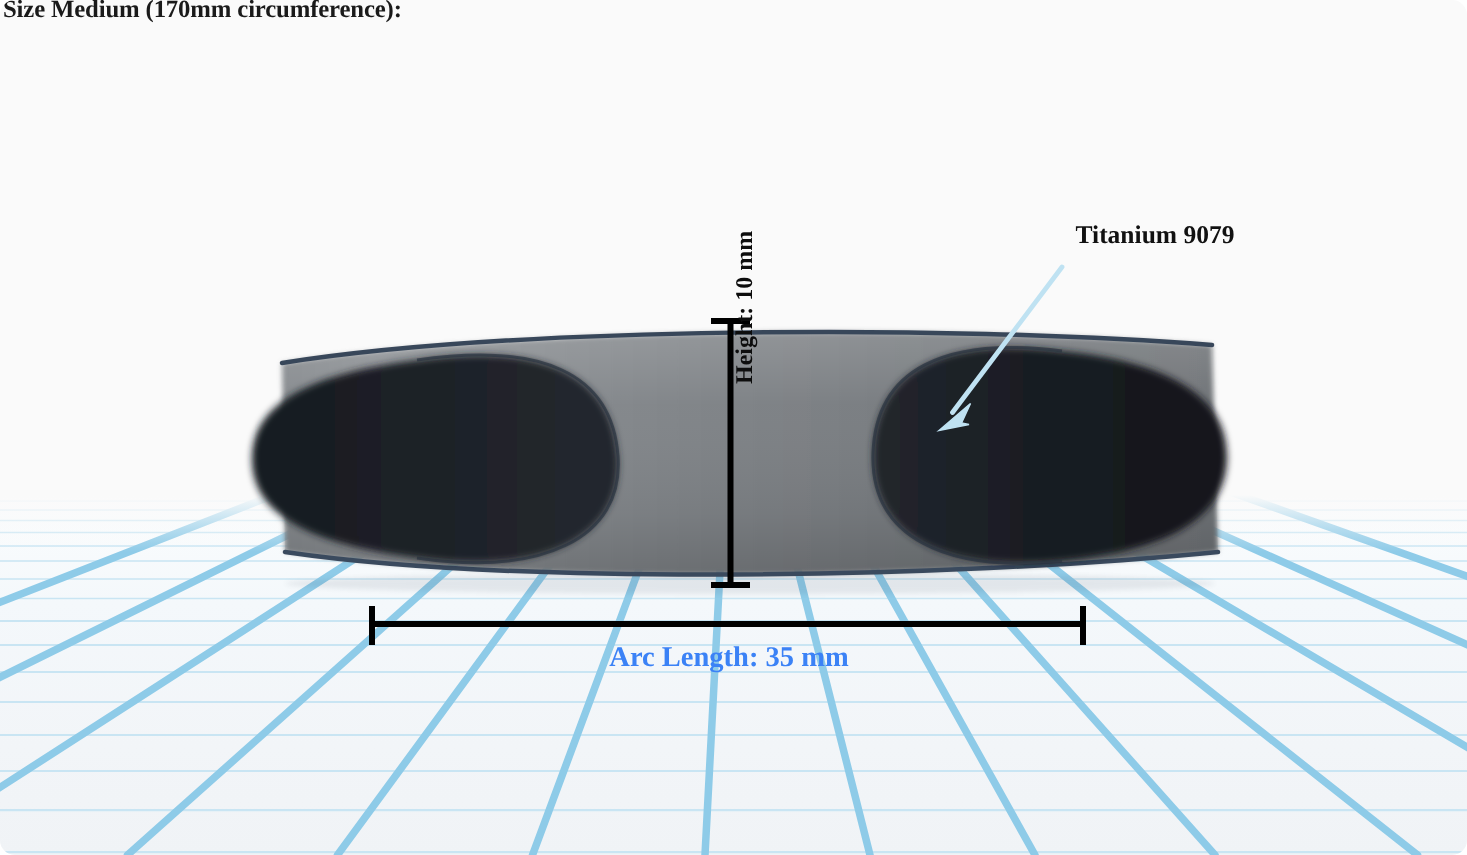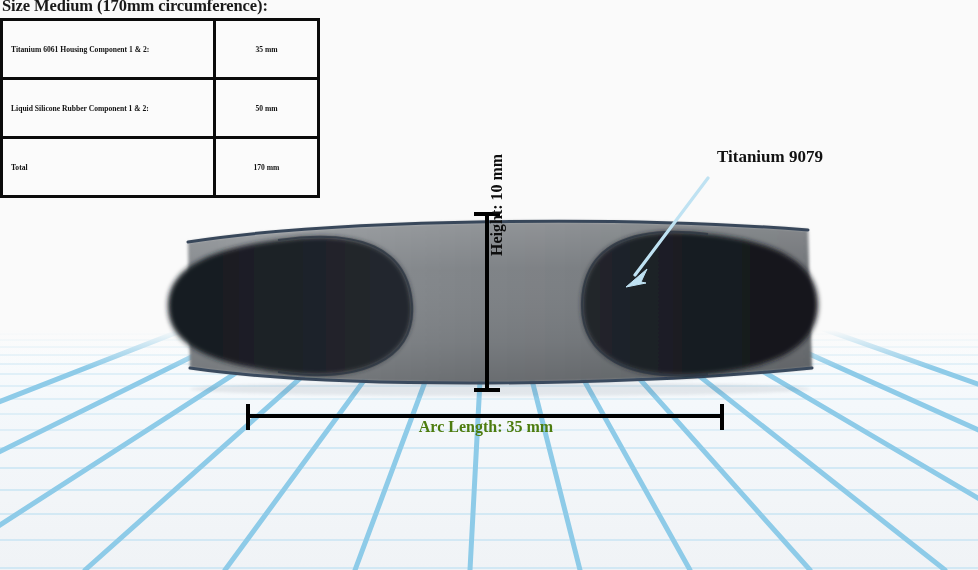--- a/index.html
+++ b/index.html
@@ -12,20 +12,21 @@
   body {
     font-family: "Liberation Serif", "DejaVu Serif", serif;
   }
 
   #scene {
     position: relative;
     width: 978px;
     height: 570px;
     overflow: hidden;
     background: #fafafa;
+    border-radius: 10px;
   }
 
   
   .floor {
     position: absolute;
     left: 0;
     top: 330px;
     width: 978px;
     height: 240px;
     overflow: hidden;
@@ -164,26 +165,26 @@
     top: 2px;
     width: 4px;
     height: 26px;
     background: #000000;
   }
   .dim-h .cap-left { left: 0px; }
   .dim-h .cap-right { left: 474px; }
   .dim-h .dim-text {
     position: absolute;
     left: 0;
-    top: 16px;
+    top: 26px;
     width: 480px;
     text-align: center;
-    font-size: 16px;
-    font-weight: bold;
-    color: #4d7c0f;
+    font-size: 19px;
+    font-weight: bold;
+    color: #3b82f6;
     white-space: nowrap;
   }
 </style>
 </head>
 <body>
 
 <div id="scene">
 
   <div class="floor">
     <svg width="978" height="240" viewBox="0 0 978 240">
@@ -284,36 +285,20 @@
                  C 626,166 658,142 658,104 C 658,68 626,42 548,34 Z" fill="url(#silRight)" filter="url(#capBlur)"></path>
         <path d="M 548,34 C 470,24 424,46 422,102 C 420,158 470,182 548,174" fill="none" stroke="#2a3340" stroke-width="2" opacity="0.7"></path>
       </g>
 
       <ellipse cx="340" cy="189" rx="310" ry="7" fill="#3d4a5c" opacity="0.10" filter="url(#softBlur)"></ellipse>
     </svg>
   </div>
 
   <div class="spec-title">Size Medium (170mm circumference):</div>
 
-  <table class="spec-table">
-    <tbody>
-      <tr class="thick-sep">
-        <td class="label">Titanium 6061 Housing Component 1 &amp; 2:</td>
-        <td class="value">35 mm</td>
-      </tr>
-      <tr class="thick-sep">
-        <td class="label">Liquid Silicone Rubber Component 1 &amp; 2:</td>
-        <td class="value">50 mm</td>
-      </tr>
-      <tr>
-        <td class="label">Total</td>
-        <td class="value">170 mm</td>
-      </tr>
-    </tbody>
-  </table>
 
   <div class="callout-label">Titanium 9079</div>
   <div class="callout-arrow">
     <svg width="120" height="135" viewBox="0 0 120 135">
       <g stroke="#bfe2f2" fill="#bfe2f2">
         <line x1="98" y1="13" x2="25" y2="110" stroke-width="3.2" stroke-linecap="round"></line>
         <path d="M 16,122 L 37,104 L 31,117 L 36,118 Z" stroke-width="1"></path>
       </g>
     </svg>
   </div>

